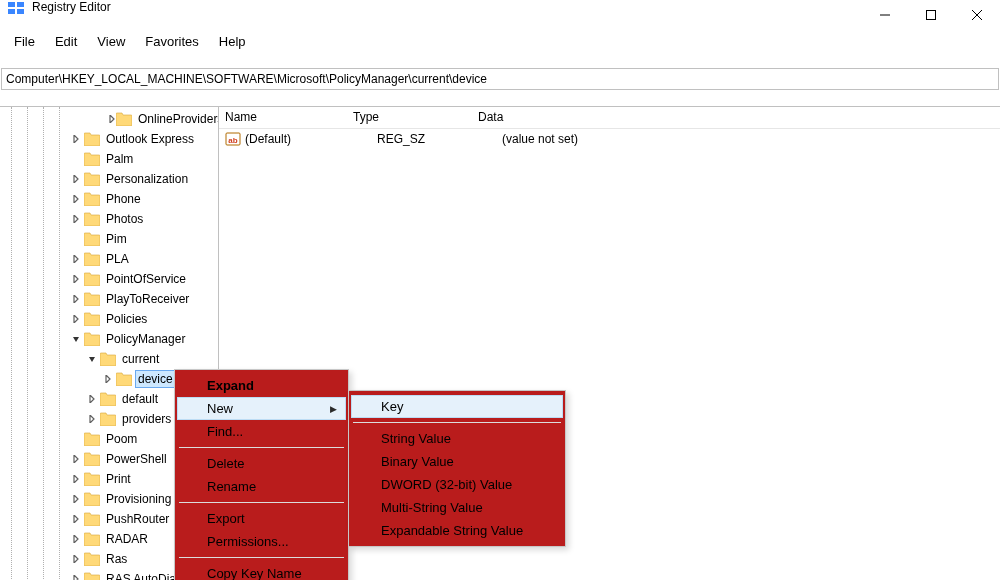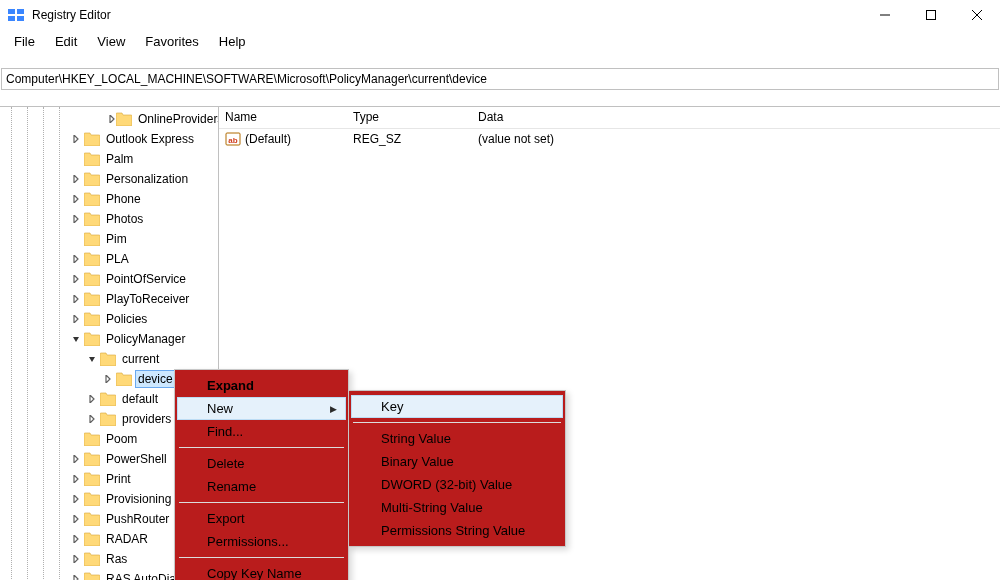--- a/index.html
+++ b/index.html
@@ -1,18 +1,18 @@
 <!DOCTYPE html>
 <html><head>
 <meta charset="utf-8">
 <style>
   * { box-sizing: border-box; font-family: "Segoe UI", Tahoma, sans-serif; }
   html,body { margin:0; padding:0; width:1000px; height:580px; overflow:hidden; background:#fff; color:#000; font-size:13px; }
   
-  .titlebar { height:30px; display:flex; align-items:center; background:#fff; border-bottom:0; }
+  .titlebar { height:30px; display:flex; align-items:flex-start; background:#fff; border-bottom:0; }
   .titlebar .app-icon { width:16px; height:16px; margin:0 8px; }
   .titlebar .title { flex:0 0 auto; font-size:12px; }
   .spacer { flex:1; }
   .winbtn { width:46px; height:30px; display:flex; align-items:center; justify-content:center; color:#000; font-size:10px; }
   
   .menubar { height:22px; display:flex; align-items:center; padding:0 4px; background:#fff; }
   .menubar .menuitem { padding:2px 10px; font-size:13px; }
   
   .addressbar { height:22px; border:1px solid #c0c0c0; margin:16px 1px; padding:2px 4px; font-size:12px; display:flex; align-items:center; }
   
@@ -21,21 +21,21 @@
   .tree-inner { position:relative; padding-top:2px; }
   .list-pane { flex:1; background:#fff; position:relative; }
   .list-header { display:flex; height:22px; border-bottom:1px solid #e6e6e6; font-size:12px; }
   .list-header .col { padding:3px 6px; border-right:1px solid transparent; }
   .col-name { width:128px; }
   .col-type { width:125px; }
   .col-data { flex:1; }
   .list-row { display:flex; height:20px; align-items:center; font-size:12px; }
   .list-row .cell { padding:0 6px; }
   .cell-name { width:128px; display:flex; align-items:center; }
-  .cell-type { width:125px; }
+  .cell-type { width:125px;margin-left:24px; }
   .cell-data { flex:1; }
   .reg-icon { width:16px; height:16px; margin-right:4px; flex-shrink:0; }
   
   .tree-node { display:flex; align-items:center; height:20px; font-size:12px; white-space:nowrap; position:relative; }
   .tw { width:16px; display:flex; align-items:center; justify-content:center; color:#5a5a5a; font-size:9px; }
   .tw.open { color:#000; }
   .folder-icon { width:16px; height:14px; margin:0 4px 0 0; flex-shrink:0; }
   .tree-label { padding:1px 2px; }
   .selected .tree-label { background:#cde8ff; outline:1px solid #6aa9ef; }
   
@@ -430,18 +430,18 @@
       <div class="item">
           <span>Binary Value</span>
         </div>
       <div class="item">
           <span>DWORD (32-bit) Value</span>
         </div>
       <div class="item">
           <span>Multi-String Value</span>
         </div>
       <div class="item">
-          <span>Permissions String Value</span>
+          <span>Expandable String Value</span>
         </div>
     </div>
 
   </div>
 </div>
 
 </body></html>

